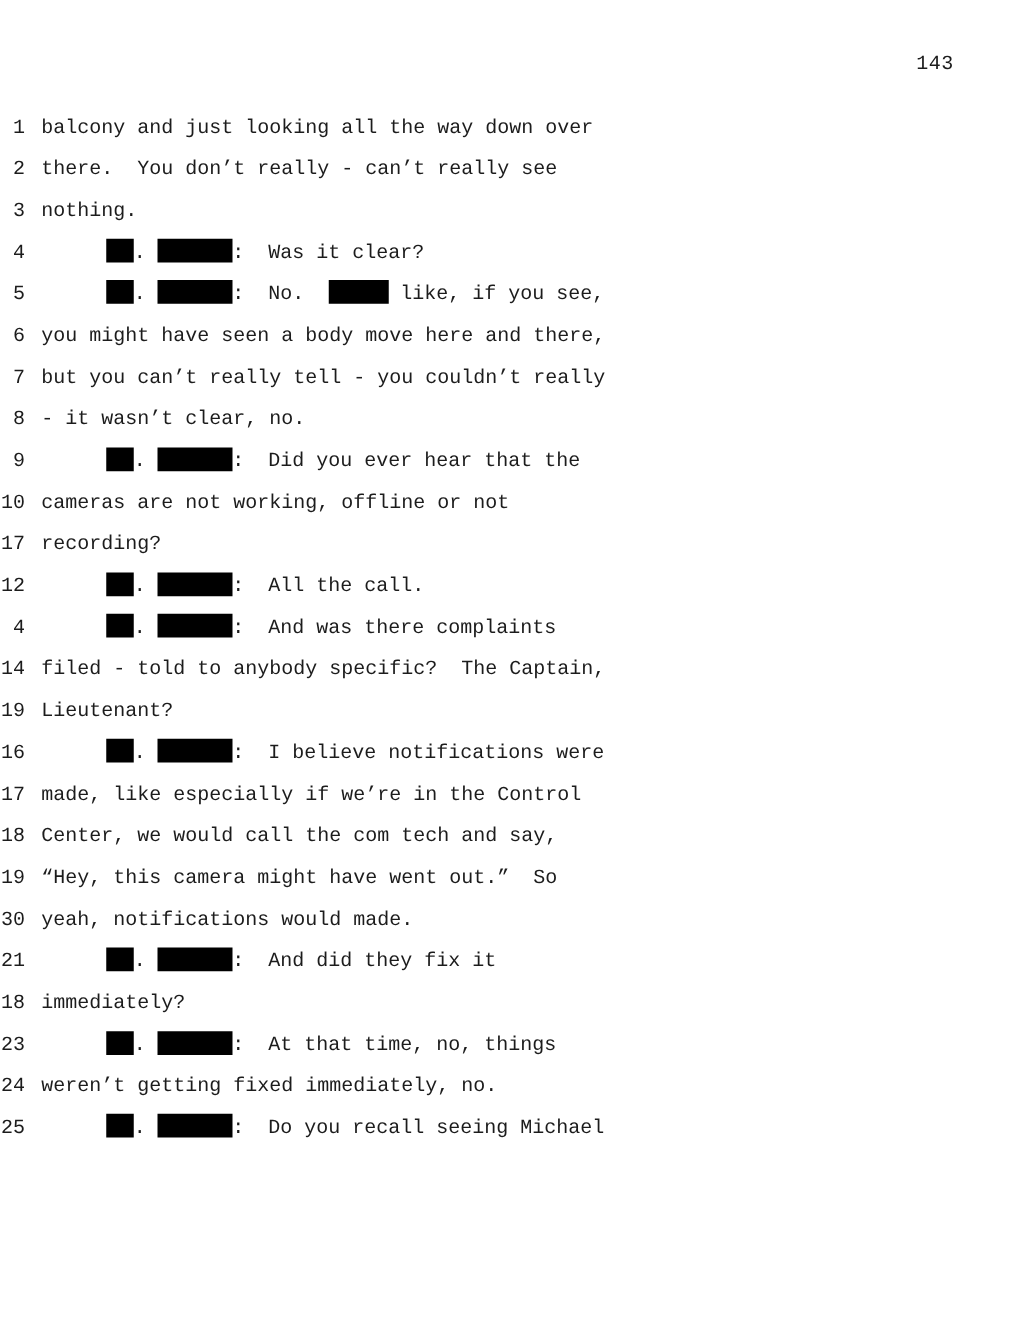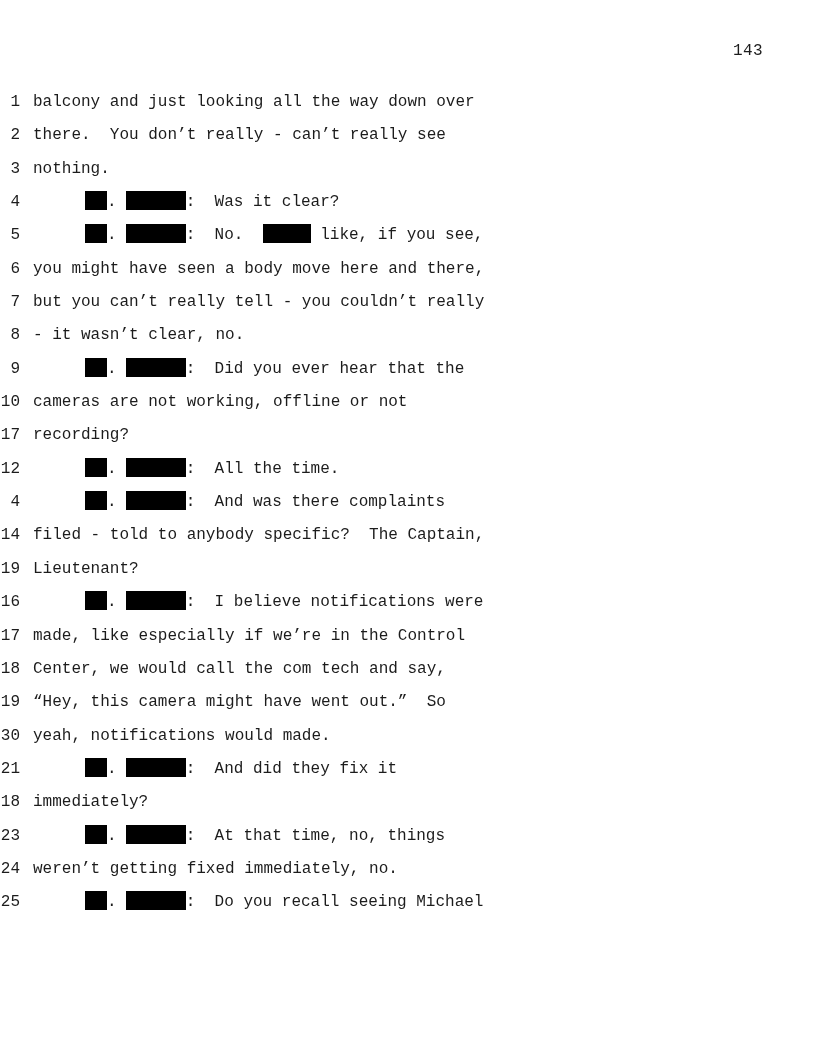--- a/index.html
+++ b/index.html
@@ -65,21 +65,21 @@
       <div class="line"><span class="num">2</span><span class="gap"></span><span>there.  You don’t really - can’t really see</span></div>
       <div class="line"><span class="num">3</span><span class="gap"></span><span>nothing.</span></div>
       <div class="line"><span class="num">4</span><span class="gap"></span><span class="indent"></span><span class="redact" style="width: 2.3ch; background: rgb(0, 0, 0);"></span><span>. </span><span class="redact" style="width: 6.2ch; background: rgb(0, 0, 0);"></span><span>:  Was it clear?</span></div>
       <div class="line"><span class="num">5</span><span class="gap"></span><span class="indent"></span><span class="redact" style="width: 2.3ch; background: rgb(0, 0, 0);"></span><span>. </span><span class="redact" style="width: 6.2ch; background: rgb(0, 0, 0);"></span><span>:  No.  </span><span class="redact" style="width: 5ch; background: rgb(0, 0, 0);"></span><span> like, if you see,</span></div>
       <div class="line"><span class="num">6</span><span class="gap"></span><span>you might have seen a body move here and there,</span></div>
       <div class="line"><span class="num">7</span><span class="gap"></span><span>but you can’t really tell - you couldn’t really</span></div>
       <div class="line"><span class="num">8</span><span class="gap"></span><span>- it wasn’t clear, no.</span></div>
       <div class="line"><span class="num">9</span><span class="gap"></span><span class="indent"></span><span class="redact" style="width: 2.3ch; background: rgb(0, 0, 0);"></span><span>. </span><span class="redact" style="width: 6.2ch; background: rgb(0, 0, 0);"></span><span>:  Did you ever hear that the</span></div>
       <div class="line"><span class="num">10</span><span class="gap"></span><span>cameras are not working, offline or not</span></div>
       <div class="line"><span class="num">17</span><span class="gap"></span><span>recording?</span></div>
-      <div class="line"><span class="num">12</span><span class="gap"></span><span class="indent"></span><span class="redact" style="width: 2.3ch; background: rgb(0, 0, 0);"></span><span>. </span><span class="redact" style="width: 6.2ch; background: rgb(0, 0, 0);"></span><span>:  All the time.</span></div>
+      <div class="line"><span class="num">12</span><span class="gap"></span><span class="indent"></span><span class="redact" style="width: 2.3ch; background: rgb(0, 0, 0);"></span><span>. </span><span class="redact" style="width: 6.2ch; background: rgb(0, 0, 0);"></span><span>:  All the call.</span></div>
       <div class="line"><span class="num">4</span><span class="gap"></span><span class="indent"></span><span class="redact" style="width: 2.3ch; background: rgb(0, 0, 0);"></span><span>. </span><span class="redact" style="width: 6.2ch; background: rgb(0, 0, 0);"></span><span>:  And was there complaints</span></div>
       <div class="line"><span class="num">14</span><span class="gap"></span><span>filed - told to anybody specific?  The Captain,</span></div>
       <div class="line"><span class="num">19</span><span class="gap"></span><span>Lieutenant?</span></div>
       <div class="line"><span class="num">16</span><span class="gap"></span><span class="indent"></span><span class="redact" style="width: 2.3ch; background: rgb(0, 0, 0);"></span><span>. </span><span class="redact" style="width: 6.2ch; background: rgb(0, 0, 0);"></span><span>:  I believe notifications were</span></div>
       <div class="line"><span class="num">17</span><span class="gap"></span><span>made, like especially if we’re in the Control</span></div>
       <div class="line"><span class="num">18</span><span class="gap"></span><span>Center, we would call the com tech and say,</span></div>
       <div class="line"><span class="num">19</span><span class="gap"></span><span>“Hey, this camera might have went out.”  So</span></div>
       <div class="line"><span class="num">30</span><span class="gap"></span><span>yeah, notifications would made.</span></div>
       <div class="line"><span class="num">21</span><span class="gap"></span><span class="indent"></span><span class="redact" style="width: 2.3ch; background: rgb(0, 0, 0);"></span><span>. </span><span class="redact" style="width: 6.2ch; background: rgb(0, 0, 0);"></span><span>:  And did they fix it</span></div>
       <div class="line"><span class="num">18</span><span class="gap"></span><span>immediately?</span></div>

